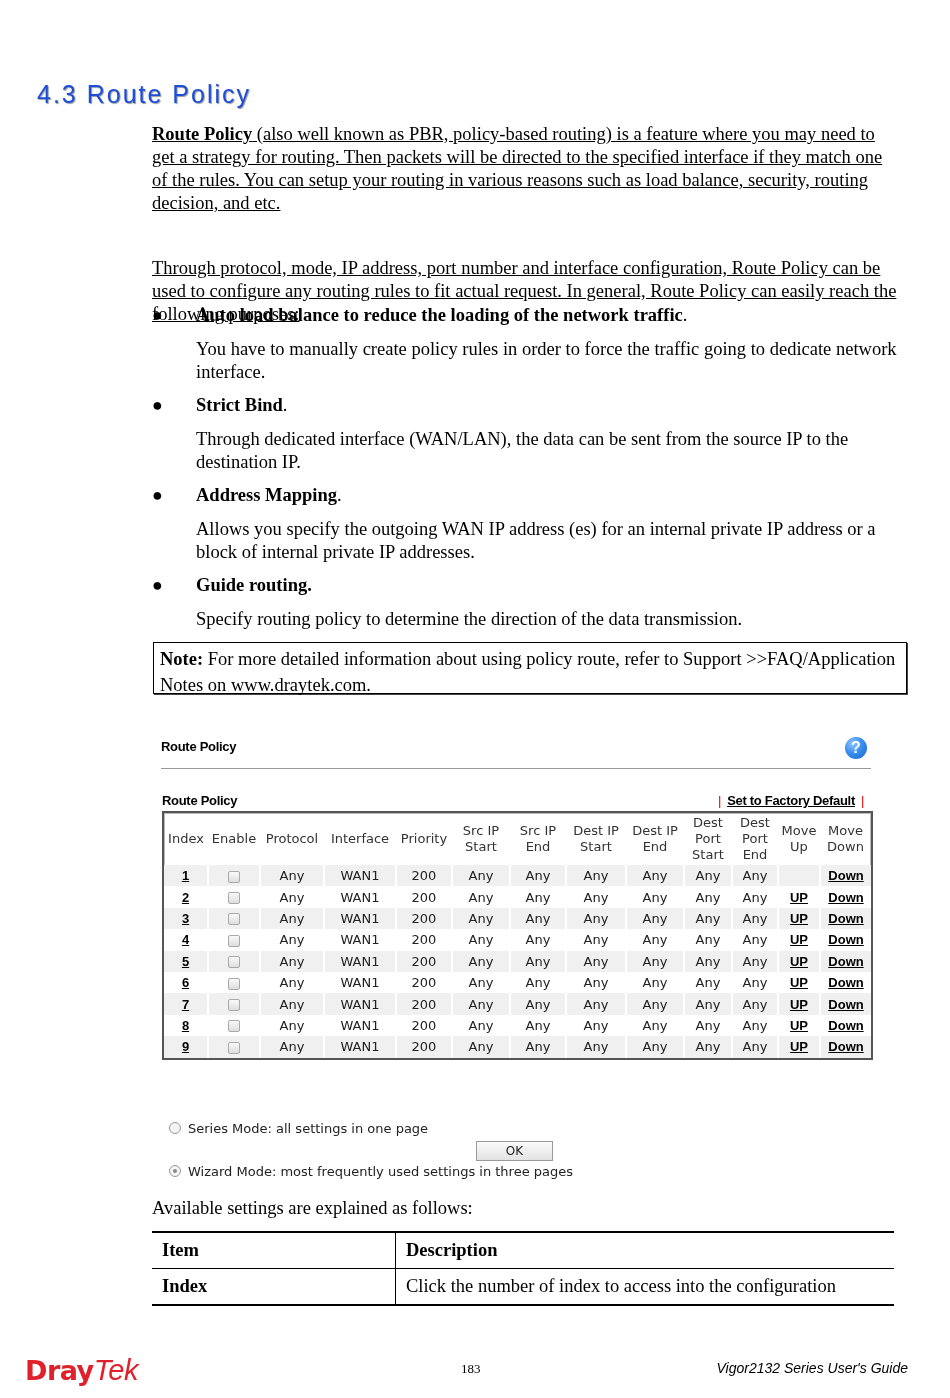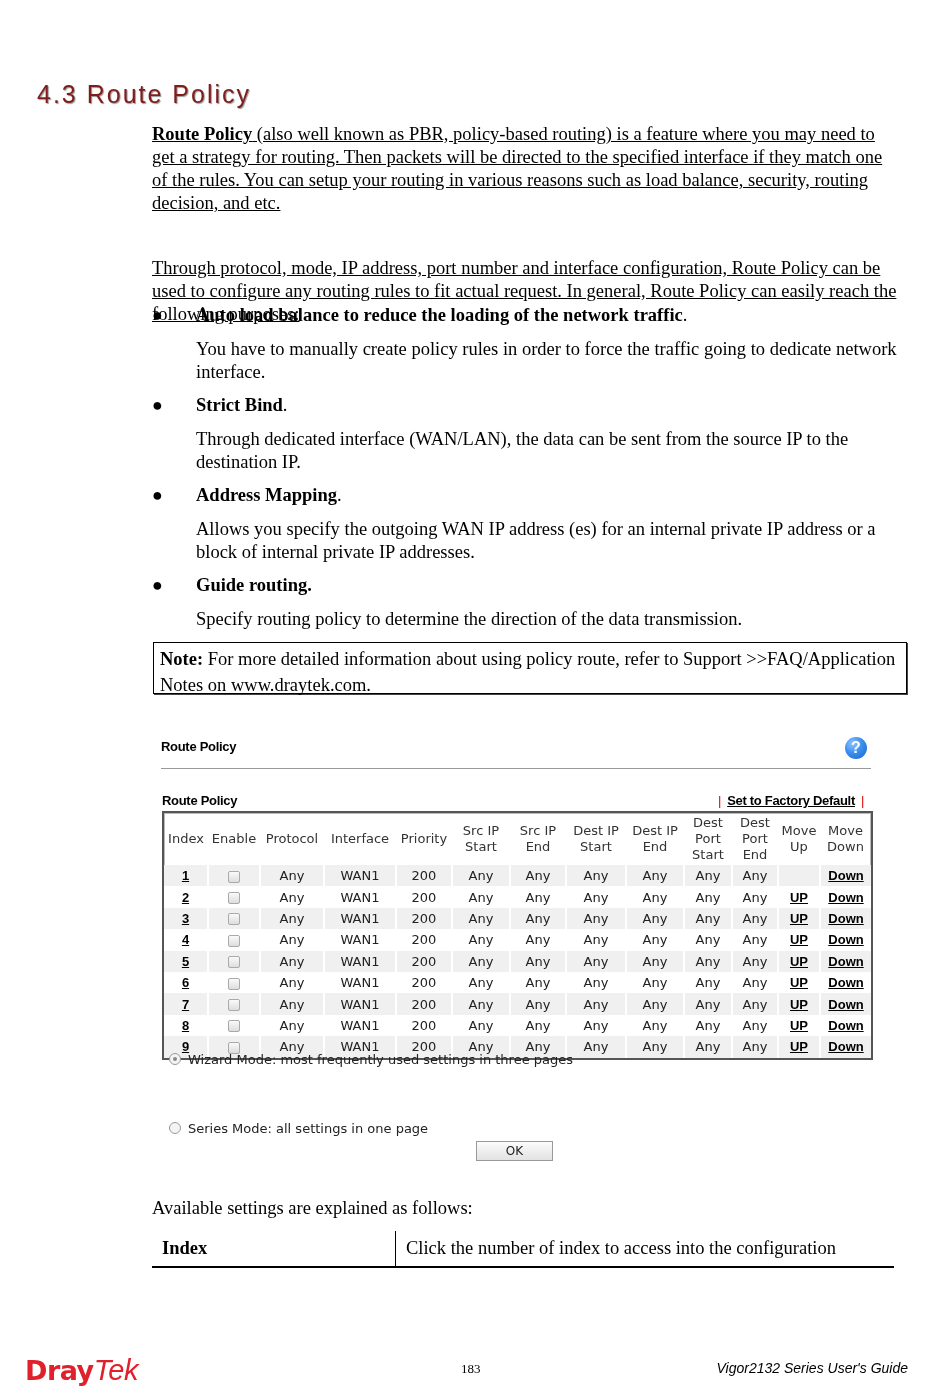--- a/index.html
+++ b/index.html
@@ -1,18 +1,18 @@
 <!DOCTYPE html>
 <html><head>
 <meta charset="utf-8">
 <style>
   html, body { margin: 0; padding: 0; background: #ffffff; }
   body { width: 950px; height: 1398px; position: relative; overflow: hidden; font-family: "Liberation Serif", serif; color: #000; }
 
-  .section-title { position: absolute; left: 37px; top: 80px; font-family: "Liberation Sans", sans-serif; font-size: 25px; letter-spacing: 2px; color: #7f1d1d; text-shadow: 1px 1px 1px #999; margin: 0; font-weight: normal; }
+  .section-title { position: absolute; left: 37px; top: 80px; font-family: "Liberation Sans", sans-serif; font-size: 25px; letter-spacing: 2px; color: #1d4ed8; text-shadow: 1px 1px 1px #999; margin: 0; font-weight: normal; }
 
   .body-text { position: absolute; left: 152px; width: 745px; font-size: 18.5px; line-height: 23px; }
   .body-text p { margin: 0; text-decoration: underline; }
   .b { font-weight: bold; }
 
   .bullet { position: absolute; left: 152px; width: 750px; font-size: 18.5px; line-height: 23px; }
   .bullet .dot { position: absolute; left: 0; top: 0; font-size: 18px; }
   .bullet .txt { position: absolute; left: 44px; white-space: nowrap; }
   .sub { position: absolute; left: 196px; width: 710px; font-size: 18.5px; line-height: 23px; }
 
@@ -257,32 +257,36 @@
             <td>Any</td>
             <td>Any</td>
             <td>Any</td>
             <td><a href="#">UP</a></td>
             <td><a href="#">Down</a></td>
           </tr>
         </tbody>
     </table>
   </div>
 
-  <div class="radio-row" style="top:1052px;">
+  <div class="radio-row" style="top:1164px;">
     <span class="radio checked"></span><span>Wizard Mode: most frequently used settings in three pages</span>
   </div>
   <div class="radio-row" style="top:1121px;">
     <span class="radio"></span><span>Series Mode: all settings in one page</span>
   </div>
   <button class="ok-btn">OK</button>
 </div>
 
 <div class="avail">Available settings are explained as follows:</div>
 <table class="desc">
   <tbody>
+      <tr>
+    <th class="c1">Item</th>
+    <th>Description</th>
+  </tr>
   <tr>
     <td class="c1">Index</td>
     <td>Click the number of index to access into the configuration</td>
   </tr>
 </tbody>
   </table>
 
 <div class="footer-logo"><span>Dray</span><span class="tek">Tek</span></div>
 <div class="page-num">183</div>
 <div class="guide">Vigor2132 Series User's Guide</div>

